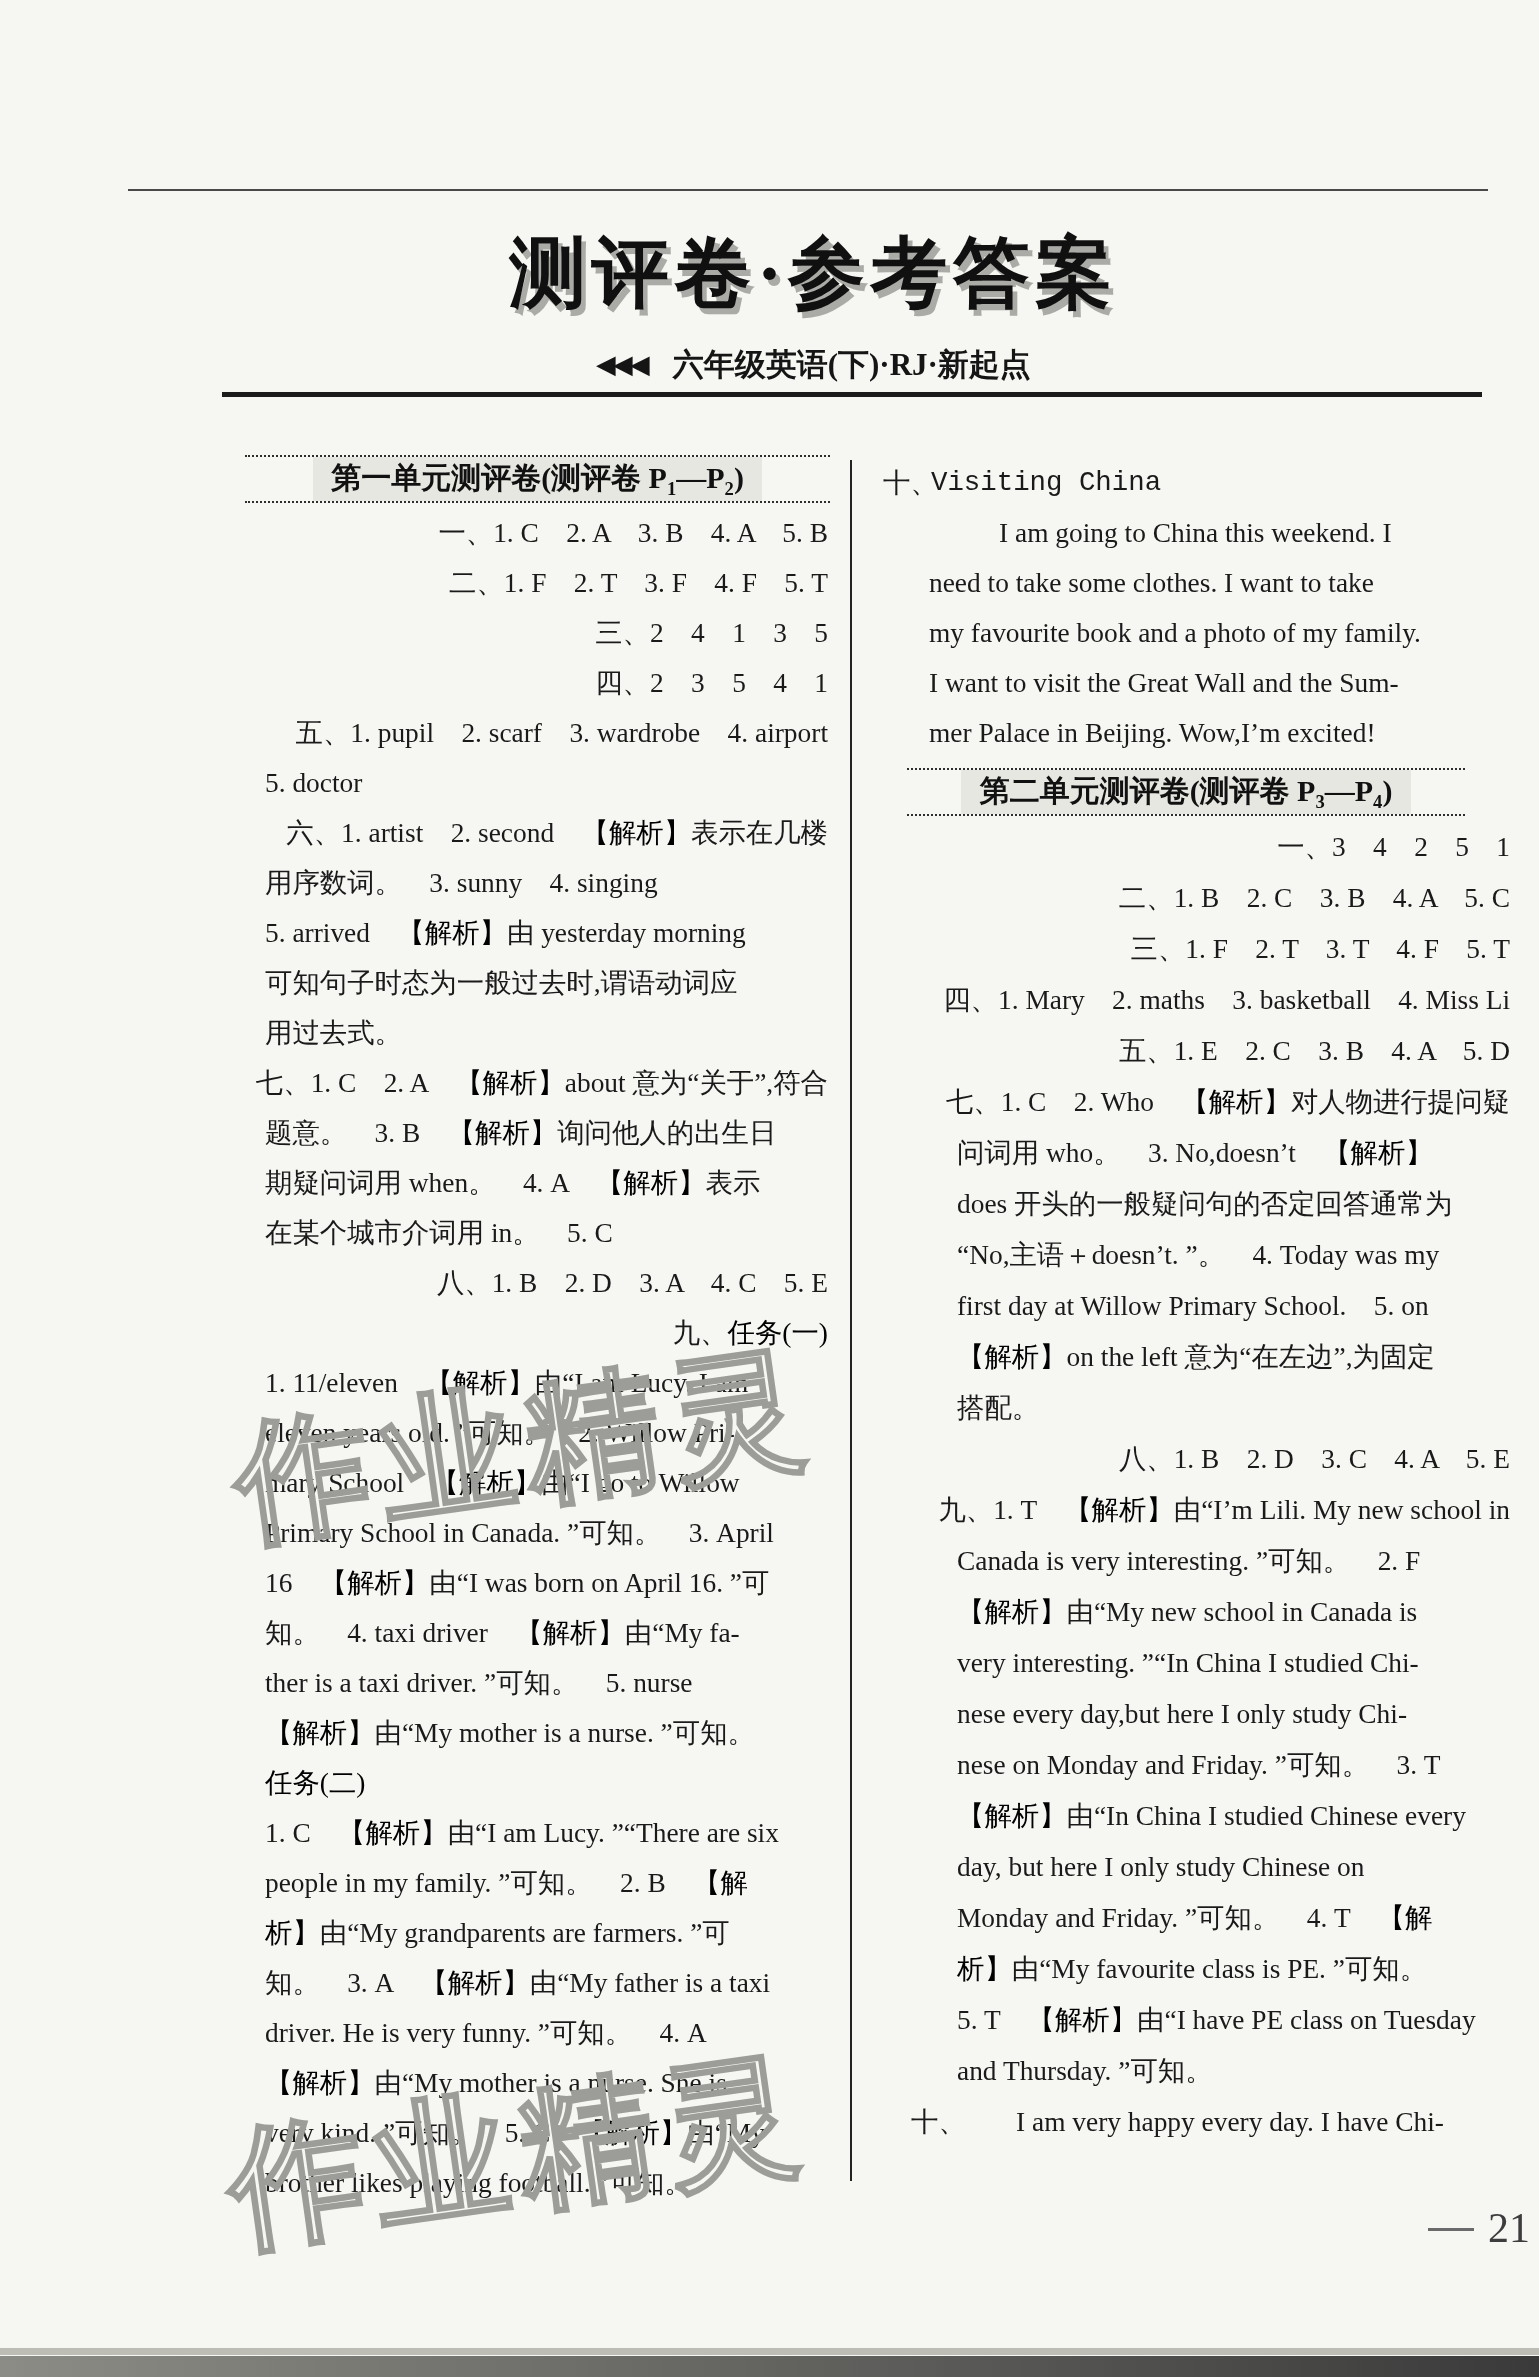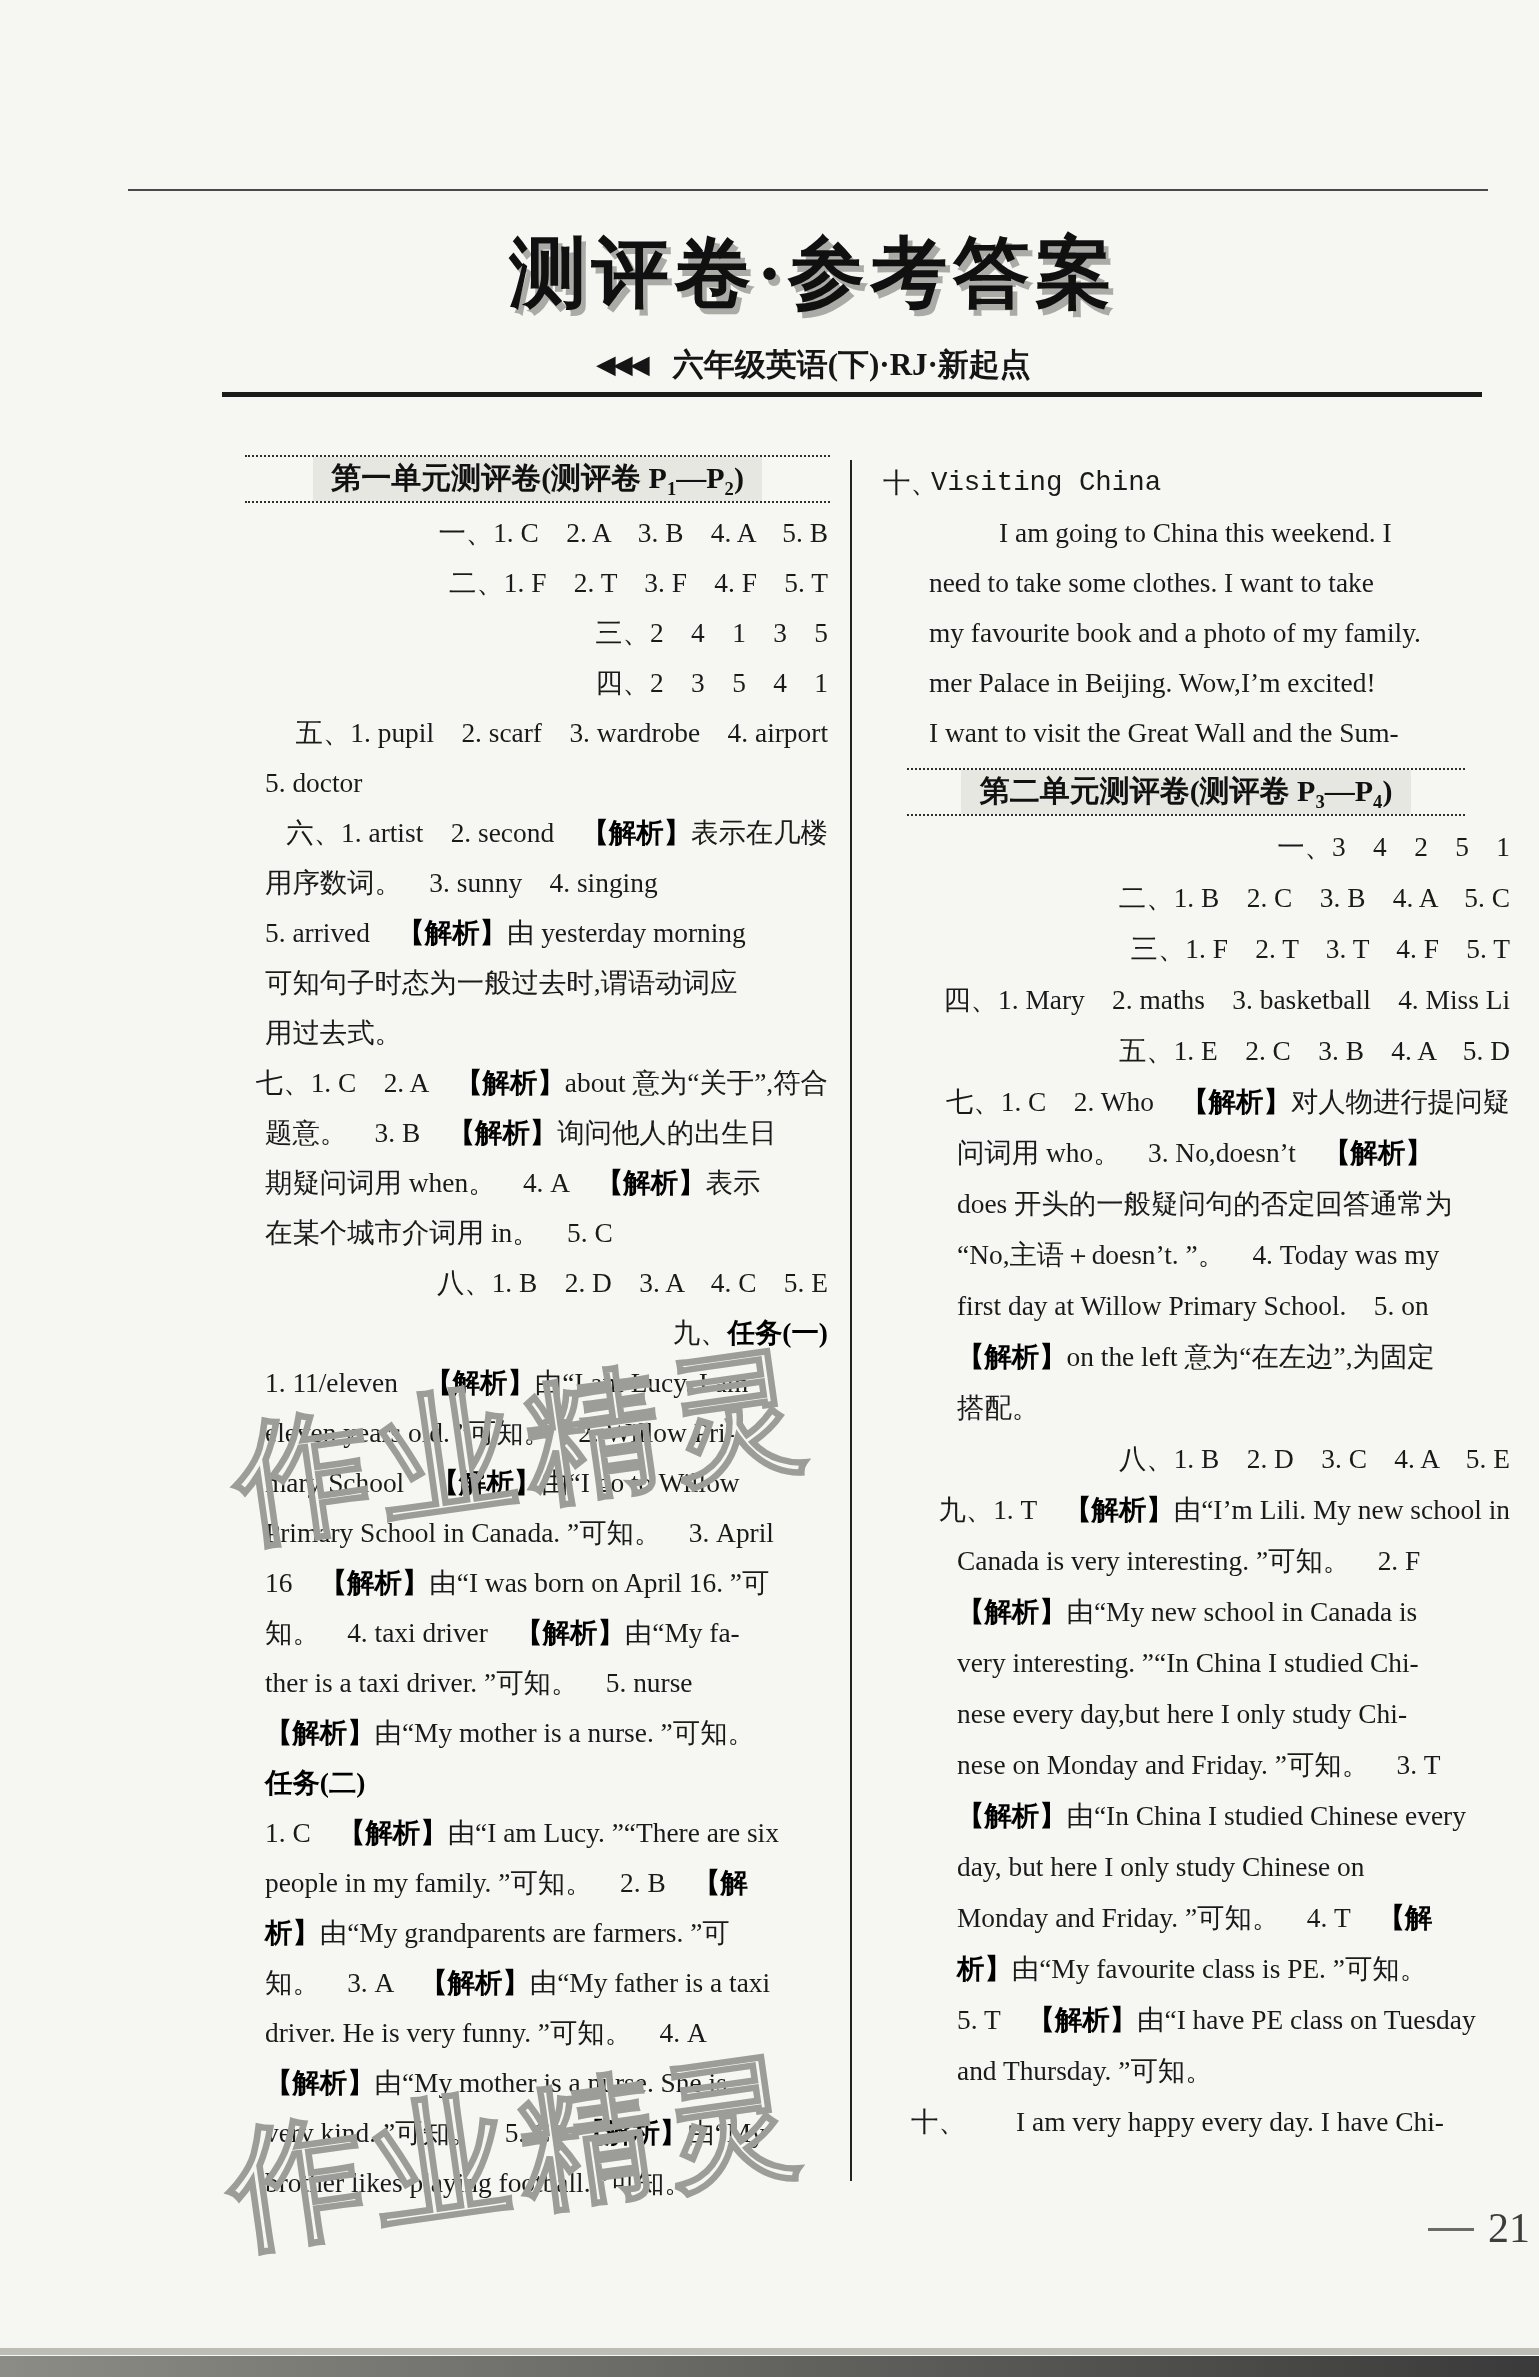--- a/index.html
+++ b/index.html
@@ -48,21 +48,21 @@
   #left-col .line{height:50px;line-height:50px;}
   #right-col-1 .line{height:50px;line-height:50px;}
   #right-col-2 .line{height:51px;line-height:51px;}
 
   .l-h0{margin-left:0;text-align:right;}
   .l-h1{margin-left:46px;}
   .l-ind2{margin-left:116px;}
   .l-tr .marker,.l-pr .marker{position:absolute;left:0;top:0;}
   .l-tr .tr-text{display:block;margin-left:48px;text-align:left;font-family:Liberation Mono, monospace;}
   .l-pr .pr-text{display:block;margin-left:105px;}
-  .line b{font-weight:bold;color:#000;}
+  .line b{font-weight:normal;color:#000;}
 
   .pagenum-dash{position:absolute;left:1428px;top:2228px;width:46px;height:2.7px;background:#6a6a6a;}
   .pagenum{
     position:absolute;left:1488px;top:2204px;
     font-size:42px;color:#3d3d3d;font-family:Liberation Serif, serif;
   }
 
   .wm{
     position:absolute;
     font-size:135px;font-weight:bold;letter-spacing:11px;
@@ -139,22 +139,22 @@
       <div class="line l-h1">brother likes playing football. ”可知。</div>
     </div>
   <div class="col" id="right-col-1">
       <div class="line l-tr">
         <span class="marker">十、</span>
         <span class="tr-text">Visiting China</span>
       </div>
       <div class="line l-ind2">I am going to China this weekend. I</div>
       <div class="line l-h1">need to take some clothes. I want to take</div>
       <div class="line l-h1">my favourite book and a photo of my family.</div>
+      <div class="line l-h1">I want to visit the Great Wall and the Sum-</div>
       <div class="line l-h1">mer Palace in Beijing. Wow,I’m excited!</div>
-      <div class="line l-h1">I want to visit the Great Wall and the Sum-</div>
     </div>
   <div class="col" id="right-col-2">
       <div class="line l-h0">一、3　4　2　5　1</div>
       <div class="line l-h0">二、1. B　2. C　3. B　4. A　5. C</div>
       <div class="line l-h0">三、1. F　2. T　3. T　4. F　5. T</div>
       <div class="line l-h0">四、1. Mary　2. maths　3. basketball　4. Miss Li</div>
       <div class="line l-h0">五、1. E　2. C　3. B　4. A　5. D</div>
       <div class="line l-h0">七、1. C　2. Who　<b>【解析】</b>对人物进行提问疑</div>
       <div class="line l-h1">问词用 who。　3. No,doesn’t　<b>【解析】</b></div>
       <div class="line l-h1">does 开头的一般疑问句的否定回答通常为</div>

